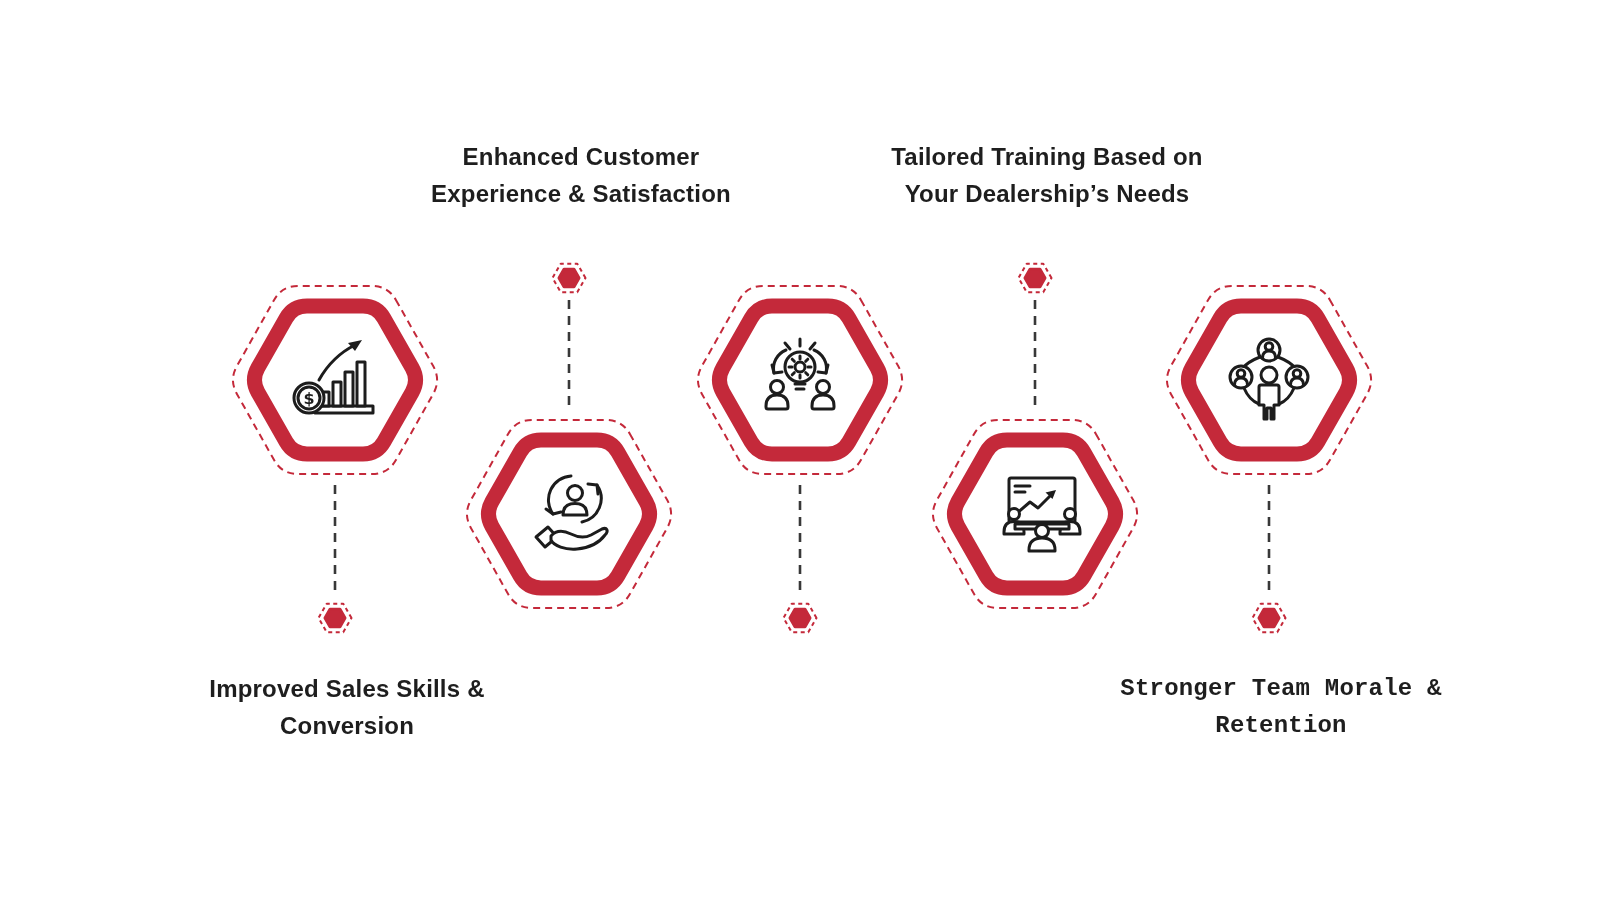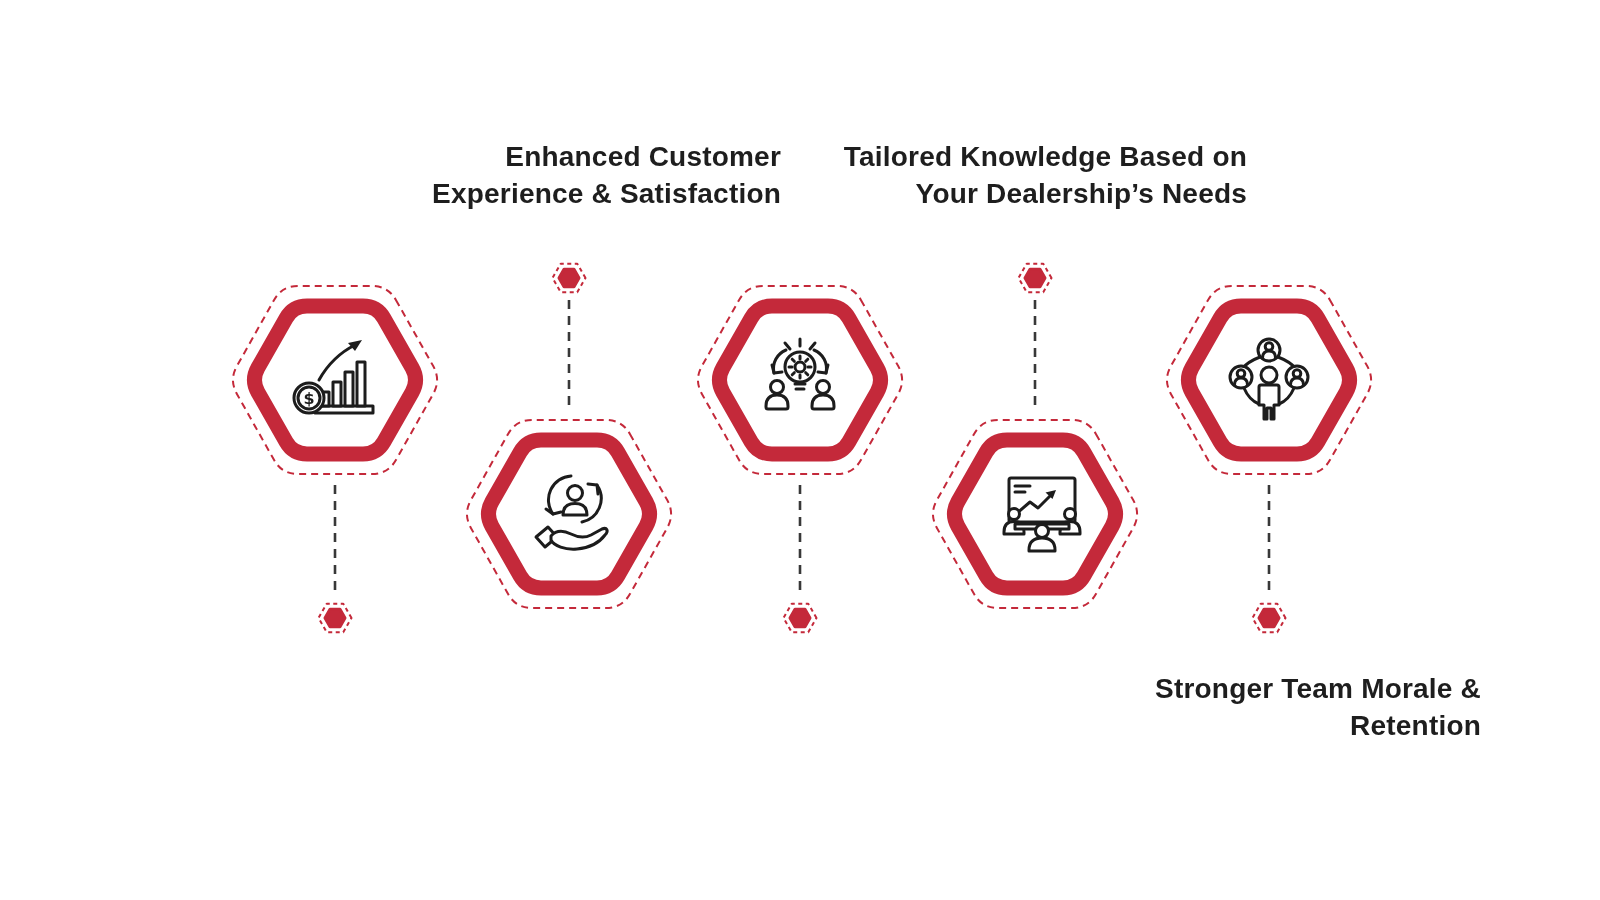--- a/index.html
+++ b/index.html
@@ -1,22 +1,22 @@
 <!DOCTYPE html>
 <html style="--accent-red: #C4293A; --line-gray: #383838; --ink: #1E1E1E; --icon-ink: #1C1C1C; --background: #FFFFFF;"><head>
 <meta charset="utf-8">
 <style>
   html,body{margin:0;padding:0;background:#ffffff;}
   body{width:1600px;height:900px;overflow:hidden;font-family:"Liberation Sans",sans-serif;}
   .canvas{position:relative;width:1600px;height:900px;background:var(--background,#fff);}
   .unit{position:absolute;top:130px;width:424px;height:650px;}
-  .col-1{left:123px;} .col-2{left:357px;} .col-3{left:588px;} .col-4{left:823px;} .col-5{left:1057px;}
+  .col-1{left:123px;} .col-2{left:357px;} .col-3{left:588px;} .col-4{left:823px;} .col-5{left:1057px;font-family:Liberation Mono, monospace;}
 
-  .label{position:absolute;left:4px;width:420px;text-align:right;
-         font-size:28px;line-height:37px;font-weight:700;color:var(--ink,#1e1e1e);
+  .label{position:absolute;left:14px;width:420px;text-align:center;
+         font-size:24px;line-height:37px;font-weight:700;color:var(--ink,#1e1e1e);
          white-space:pre-line;letter-spacing:.2px;}
   .label-above{top:8px;}
   .label-below{top:540px;}
 
   .hex-svg{position:absolute;left:100px;width:224px;height:200px;}
   .row-top .hex-svg{top:150px;}
   .row-bottom .hex-svg{top:284px;}
 
   .connector{position:absolute;left:209px;width:6px;height:112px;}
   .row-top .connector{top:355px;}
@@ -59,20 +59,22 @@
         <text class="coin-sym" x="24" y="73.5" text-anchor="middle">$</text>
       </g>
     </svg>
     <svg class="connector" viewBox="0 0 6 112">
       <line class="conn-line" x1="3" y1="0" x2="3" y2="112"></line>
     </svg>
     <svg class="marker" viewBox="0 0 44 44">
       <polygon class="mk-dashed" points="38.5,22 30.25,7.7 13.75,7.7 5.5,22 13.75,36.3 30.25,36.3"></polygon>
       <polygon class="mk-solid" points="32,22 27,13.3 17,13.3 12,22 17,30.7 27,30.7"></polygon>
     </svg>
+    <div class="label label-below">Improved Sales Skills &amp;
+Conversion</div>
   </div>
 
   <div class="unit col-2 row-bottom">
     <div class="label label-above">Enhanced Customer
 Experience &amp; Satisfaction</div>
     <svg class="marker" viewBox="0 0 44 44">
       <polygon class="mk-dashed" points="38.5,22 30.25,7.7 13.75,7.7 5.5,22 13.75,36.3 30.25,36.3"></polygon>
       <polygon class="mk-solid" points="32,22 27,13.3 17,13.3 12,22 17,30.7 27,30.7"></polygon>
     </svg>
     <svg class="connector" viewBox="0 0 6 112">
@@ -117,21 +119,21 @@
     <svg class="connector" viewBox="0 0 6 112">
       <line class="conn-line" x1="3" y1="0" x2="3" y2="112"></line>
     </svg>
     <svg class="marker" viewBox="0 0 44 44">
       <polygon class="mk-dashed" points="38.5,22 30.25,7.7 13.75,7.7 5.5,22 13.75,36.3 30.25,36.3"></polygon>
       <polygon class="mk-solid" points="32,22 27,13.3 17,13.3 12,22 17,30.7 27,30.7"></polygon>
     </svg>
   </div>
 
   <div class="unit col-4 row-bottom">
-    <div class="label label-above">Tailored Knowledge Based on
+    <div class="label label-above">Tailored Training Based on
 Your Dealership’s Needs</div>
     <svg class="marker" viewBox="0 0 44 44">
       <polygon class="mk-dashed" points="38.5,22 30.25,7.7 13.75,7.7 5.5,22 13.75,36.3 30.25,36.3"></polygon>
       <polygon class="mk-solid" points="32,22 27,13.3 17,13.3 12,22 17,30.7 27,30.7"></polygon>
     </svg>
     <svg class="connector" viewBox="0 0 6 112">
       <line class="conn-line" x1="3" y1="0" x2="3" y2="112"></line>
     </svg>
     <svg class="hex-svg" viewBox="0 0 224 200">
       <path class="hex-dashed" d="M172.9,19.9 L210.2,86.1 Q218,100 210.2,113.9 L172.9,180.1 Q165,194 149,194 L75,194 Q59,194 51.1,180.1 L13.9,113.9 Q6,100 13.9,86.1 L51.1,19.9 Q59,6 75,6 L149,6 Q165,6 172.9,19.9 Z"></path>

